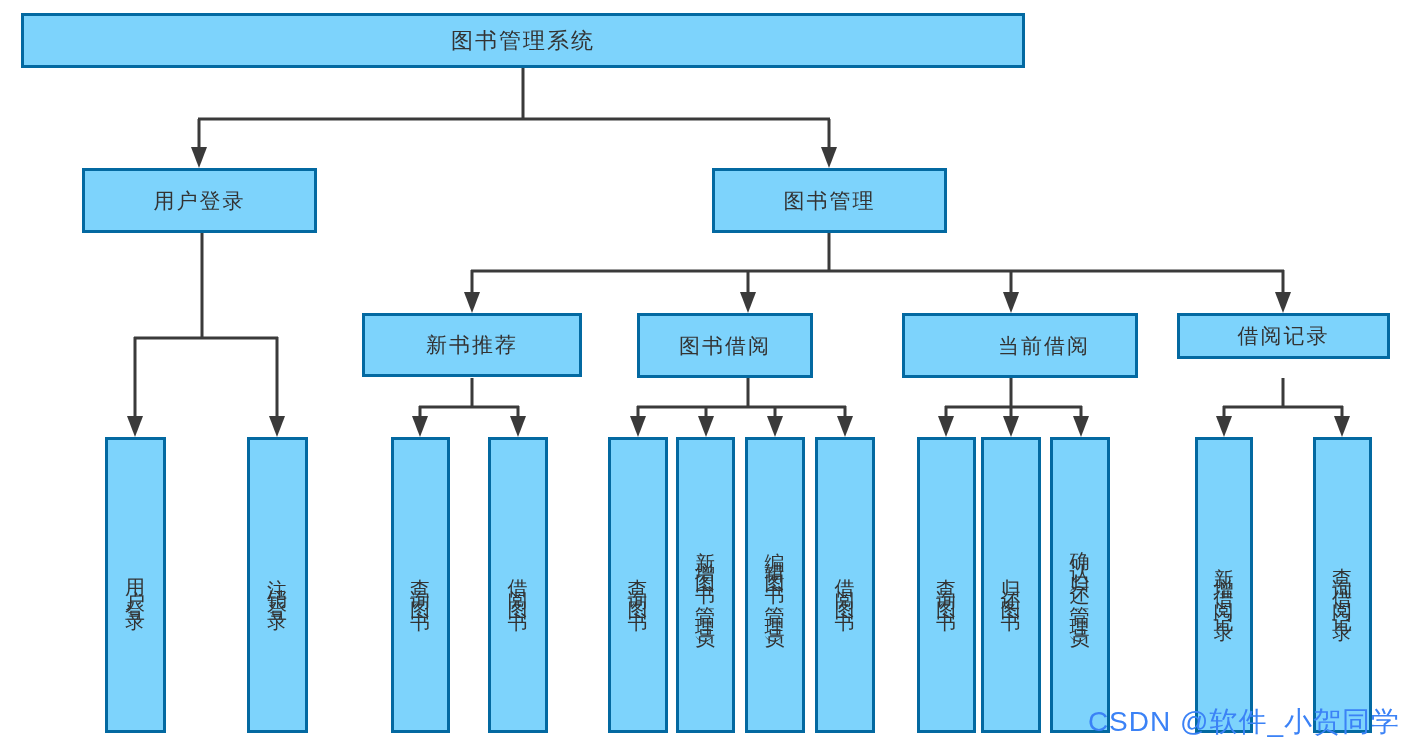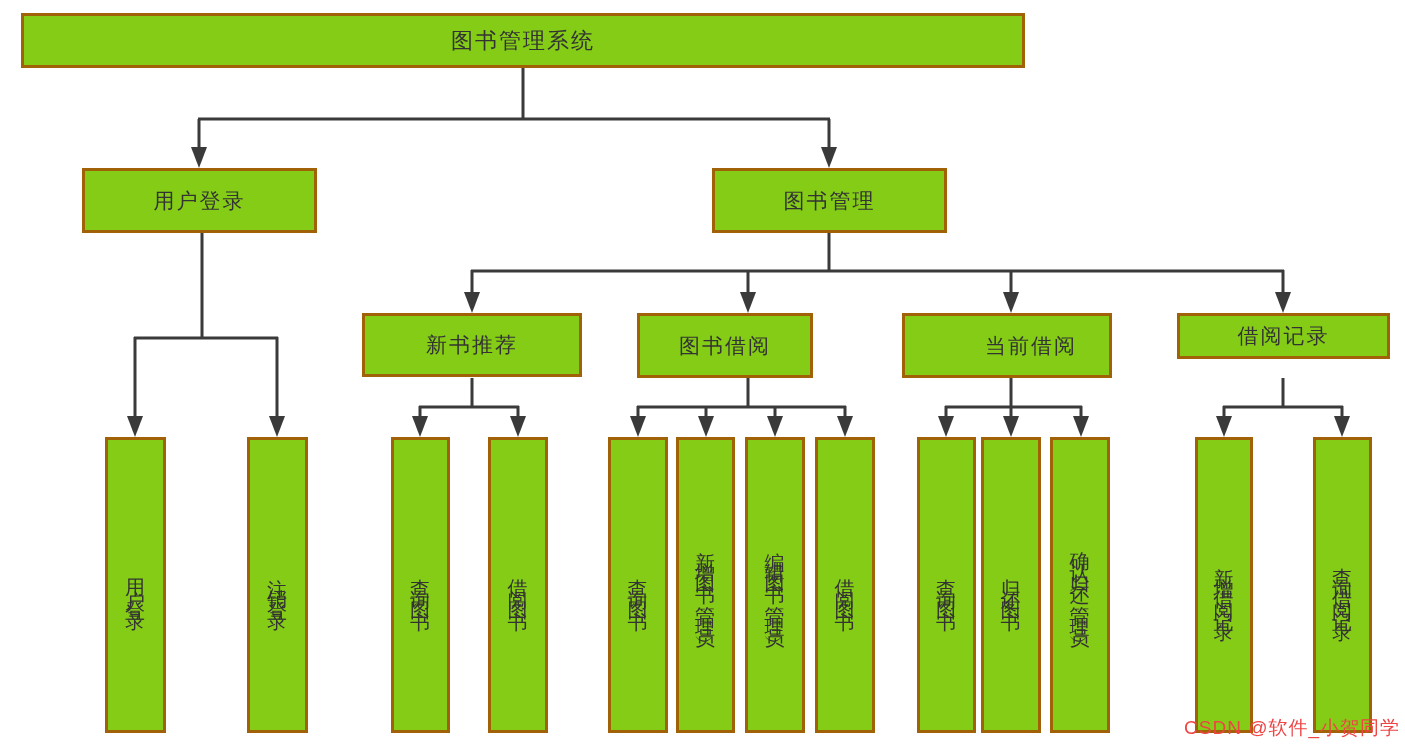--- a/index.html
+++ b/index.html
@@ -14,22 +14,22 @@
   .connectors {
     position: absolute;
     left: 0; top: 0;
     width: 1405px;
     height: 747px;
     pointer-events: none;
   }
   .node {
     position: absolute;
     box-sizing: border-box;
-    border: 3px solid #a16207;
-    background: #84cc16;
+    border: 3px solid #0369a1;
+    background: #7dd3fc;
     display: flex;
     align-items: center;
     justify-content: center;
     color: #333333;
   }
   .hlabel {
     font-size: 21px;
     letter-spacing: 2px;
     white-space: nowrap;
   }
@@ -39,22 +39,22 @@
     text-orientation: mixed;
     font-size: 20px;
     line-height: 1;
     letter-spacing: 11px;
     white-space: nowrap;
   }
   .watermark {
     position: absolute;
     right: 5px;
     bottom: 6px;
-    font-size: 19px;
-    color: #ef4444;
+    font-size: 28px;
+    color: #3b82f6;
     letter-spacing: 1px;
     white-space: nowrap;
     z-index: 5;
   }
 </style>
 </head>
 <body>
 
 <div class="canvas">
 
@@ -111,21 +111,21 @@
   <div class="node" style="left:712px; top:168px; width:235px; height:65px;font-family:Liberation Serif, serif;">
     <span class="hlabel">图书管理</span>
   </div>
 
   <div class="node" style="left:362px; top:313px; width:220px; height:64px;">
     <span class="hlabel">新书推荐</span>
   </div>
   <div class="node" style="left:637px; top:313px; width:176px; height:65px;">
     <span class="hlabel">图书借阅</span>
   </div>
-  <div class="node" style="left:902px; top:313px; width:210px; height:65px;padding-left:48px;">
+  <div class="node" style="left:902px; top:313px; width:236px; height:65px;padding-left:48px;">
     <span class="hlabel">当前借阅</span>
   </div>
   <div class="node" style="left:1177px; top:313px; width:213px; height:46px;">
     <span class="hlabel">借阅记录</span>
   </div>
 
   <div class="node leaf" style="left:105px; top:437px; width:61px; height:296px;">
     <span class="vlabel">用户登录</span>
   </div>
   <div class="node leaf" style="left:247px; top:437px; width:61px; height:296px;">

